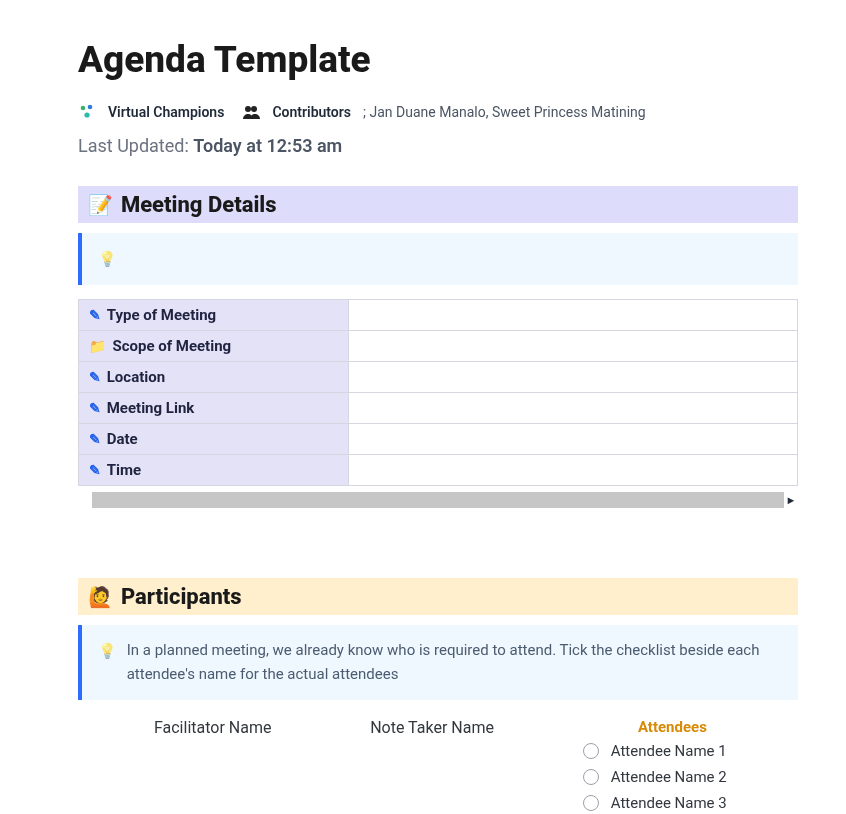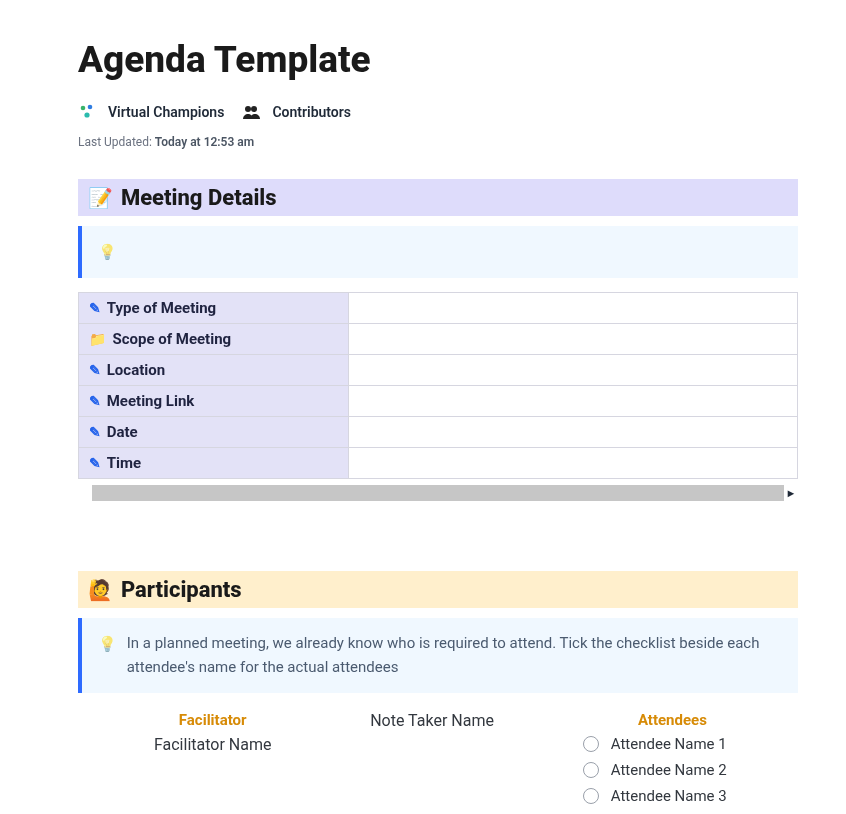--- a/index.html
+++ b/index.html
@@ -23,21 +23,21 @@
       align-items: center;
       gap: 18px;
       margin-bottom: 14px;
       color: #4b5563;
       font-size: 14px;
     }
     .meta-item { display: flex; align-items: center; gap: 12px; }
     .meta-item .label { font-weight: 600; color: #1f2937; }
     .meta-item .contrib-label { font-weight: 600; color: #1f2937; }
     .last-updated {
-      font-size: 12px;
+      font-size: 18px;
       color: #6b7280;
       margin-bottom: 30px;
     }
     .last-updated .ts { font-weight: 600; color: #4b5563; }
 
     .section-header {
       display: flex;
       align-items: center;
       gap: 8px;
       padding: 6px 10px;
@@ -169,20 +169,21 @@
   <div class="meta-item">
     <span class="ic ic-people">
       <svg width="18" height="16" viewBox="0 0 18 16">
           <circle cx="6" cy="5" r="3" fill="#222"></circle>
           <circle cx="12" cy="5" r="3" fill="#222"></circle>
           <path d="M1 15c0-3 2.5-5 5-5s5 2 5 5" fill="#222"></path>
           <path d="M8 15c0-3 2.5-5 5-5s5 2 5 5" fill="#222"></path>
         </svg>
     </span>
     <span class="contrib-label">Contributors</span>
+      <span>; Jan Duane Manalo, Sweet Princess Matining</span>
   </div>
 </div>
 
 <div class="last-updated">
   <span>Last Updated:</span>
   <span class="ts">Today at 12:53 am</span>
 </div>
 
 <div class="section-header purple">
   <span class="ic ic-notepad">📝</span>
@@ -264,21 +265,20 @@
   <span>Participants</span>
 </div>
 
 <div class="callout">
   <span class="ic bulb">💡</span>
   <span>In a planned meeting, we already know who is required to attend. Tick the checklist beside each attendee's name for the actual attendees</span>
 </div>
 
 <div class="participants-grid">
   <div>
-    <div class="col-header">Facilitator</div>
     <div class="col-value">Facilitator Name</div>
   </div>
   <div>
     <div class="col-value">Note Taker Name</div>
   </div>
   <div>
     <div class="col-header">Attendees</div>
     <div class="attendee-list">
       <div class="attendee-row">
         <span class="radio-empty"></span>

